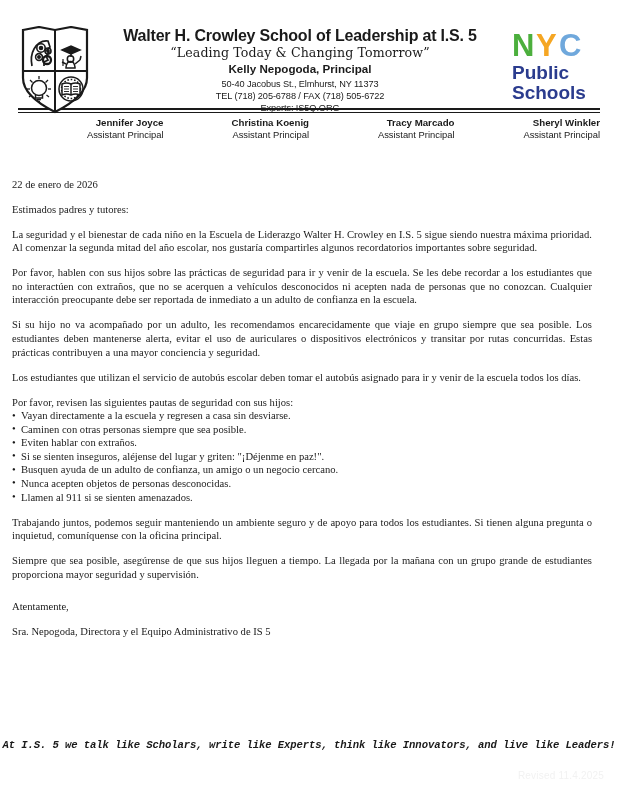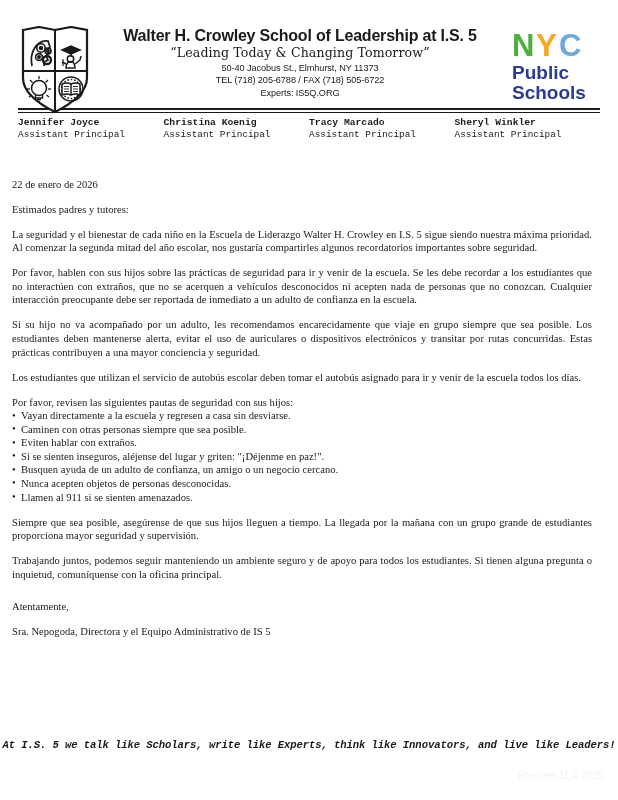--- a/index.html
+++ b/index.html
@@ -89,22 +89,22 @@
     background: #1a1a1a;
   }
 
   
   .ap-row {
     display: flex;
     padding: 3px 18px 0 18px;
   }
   .ap-cell {
     flex: 1 1 25%;
-    text-align: left;
-    font-family: Liberation Mono, monospace;
+    text-align: right;
+    font-family: Liberation Sans, sans-serif;
   }
   .ap-name {
     font-weight: bold;
     font-size: 9.7px;
     line-height: 1.35;
   }
   .ap-role {
     font-size: 9.4px;
     line-height: 1.35;
   }
@@ -239,20 +239,21 @@
         <line x1="55" y1="60.5" x2="60" y2="60.5" stroke-width="0.9"></line>
         <line x1="55" y1="63" x2="60" y2="63" stroke-width="0.9"></line>
         <line x1="55" y1="65.5" x2="60" y2="65.5" stroke-width="0.9"></line>
       </g>
     </svg>
   </div>
 
   <div class="header-center">
     <div class="school-title">Walter H. Crowley School of Leadership at I.S. 5</div>
     <div class="school-motto">“Leading Today &amp; Changing Tomorrow”</div>
+    <div class="principal-line">Kelly Nepogoda, Principal</div>
     <div class="addr-line">50-40 Jacobus St., Elmhurst, NY 11373</div>
     <div class="addr-line">TEL (718) 205-6788 / FAX (718) 505-6722</div>
     <div class="addr-line">Experts:  IS5Q.ORG</div>
   </div>
 
   <div class="nyc-logo">
     <svg width="92" height="84" viewBox="0 0 92 84">
       <text x="0" y="30" font-family="Liberation Sans, sans-serif" font-size="31" font-weight="bold" fill="#4CAF3D" letter-spacing="-1">N</text>
       <text x="24" y="30" font-family="Liberation Sans, sans-serif" font-size="31" font-weight="bold" fill="#F5A623" letter-spacing="-1">Y</text>
       <text x="47" y="30" font-family="Liberation Sans, sans-serif" font-size="31" font-weight="bold" fill="#6FA8DC" letter-spacing="-1">C</text>
@@ -297,22 +298,22 @@
   <p class="tight">Por favor, revisen las siguientes pautas de seguridad con sus hijos:</p>
   <ul class="bullet-list">
     <li>Vayan directamente a la escuela y regresen a casa sin desviarse.</li>
     <li>Caminen con otras personas siempre que sea posible.</li>
     <li>Eviten hablar con extraños.</li>
     <li>Si se sienten inseguros, aléjense del lugar y griten: "¡Déjenme en paz!".</li>
     <li>Busquen ayuda de un adulto de confianza, un amigo o un negocio cercano.</li>
     <li>Nunca acepten objetos de personas desconocidas.</li>
     <li>Llamen al 911 si se sienten amenazados.</li>
   </ul>
+  <p>Trabajando juntos, podemos seguir manteniendo un ambiente seguro y de apoyo para todos los estudiantes. Si tienen alguna pregunta o inquietud, comuníquense con la oficina principal.</p>
   <p>Siempre que sea posible, asegúrense de que sus hijos lleguen a tiempo. La llegada por la mañana con un grupo grande de estudiantes proporciona mayor seguridad y supervisión.</p>
-  <p>Trabajando juntos, podemos seguir manteniendo un ambiente seguro y de apoyo para todos los estudiantes. Si tienen alguna pregunta o inquietud, comuníquense con la oficina principal.</p>
   <div class="sig-space"></div>
   <p>Atentamente,</p>
   <p>Sra. Nepogoda, Directora y el Equipo Administrativo de IS 5</p>
 </div>
 
 <div class="footer">
   <div class="footer-motto-row">
     <span class="compass">
       <svg width="30" height="30" viewBox="0 0 30 30">
         <circle cx="15" cy="15" r="9.5" fill="none" stroke="#555" stroke-width="0.8"></circle>

